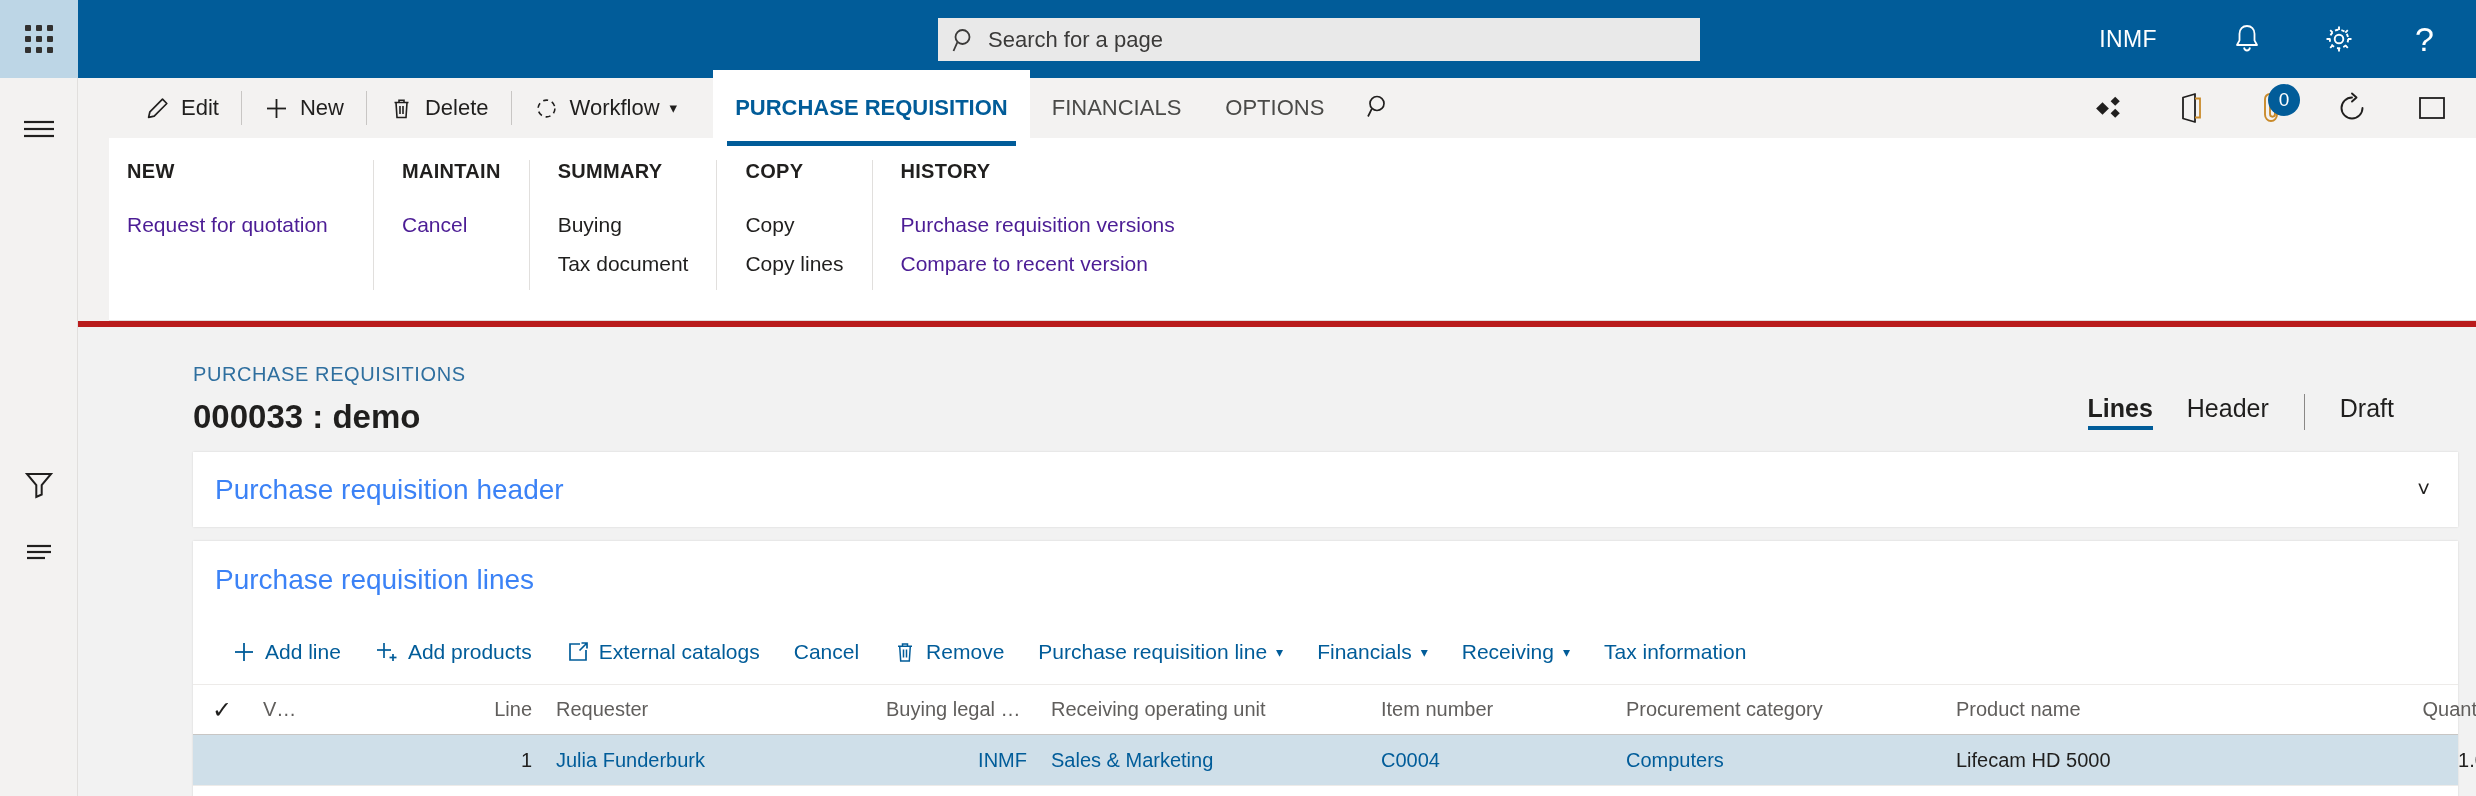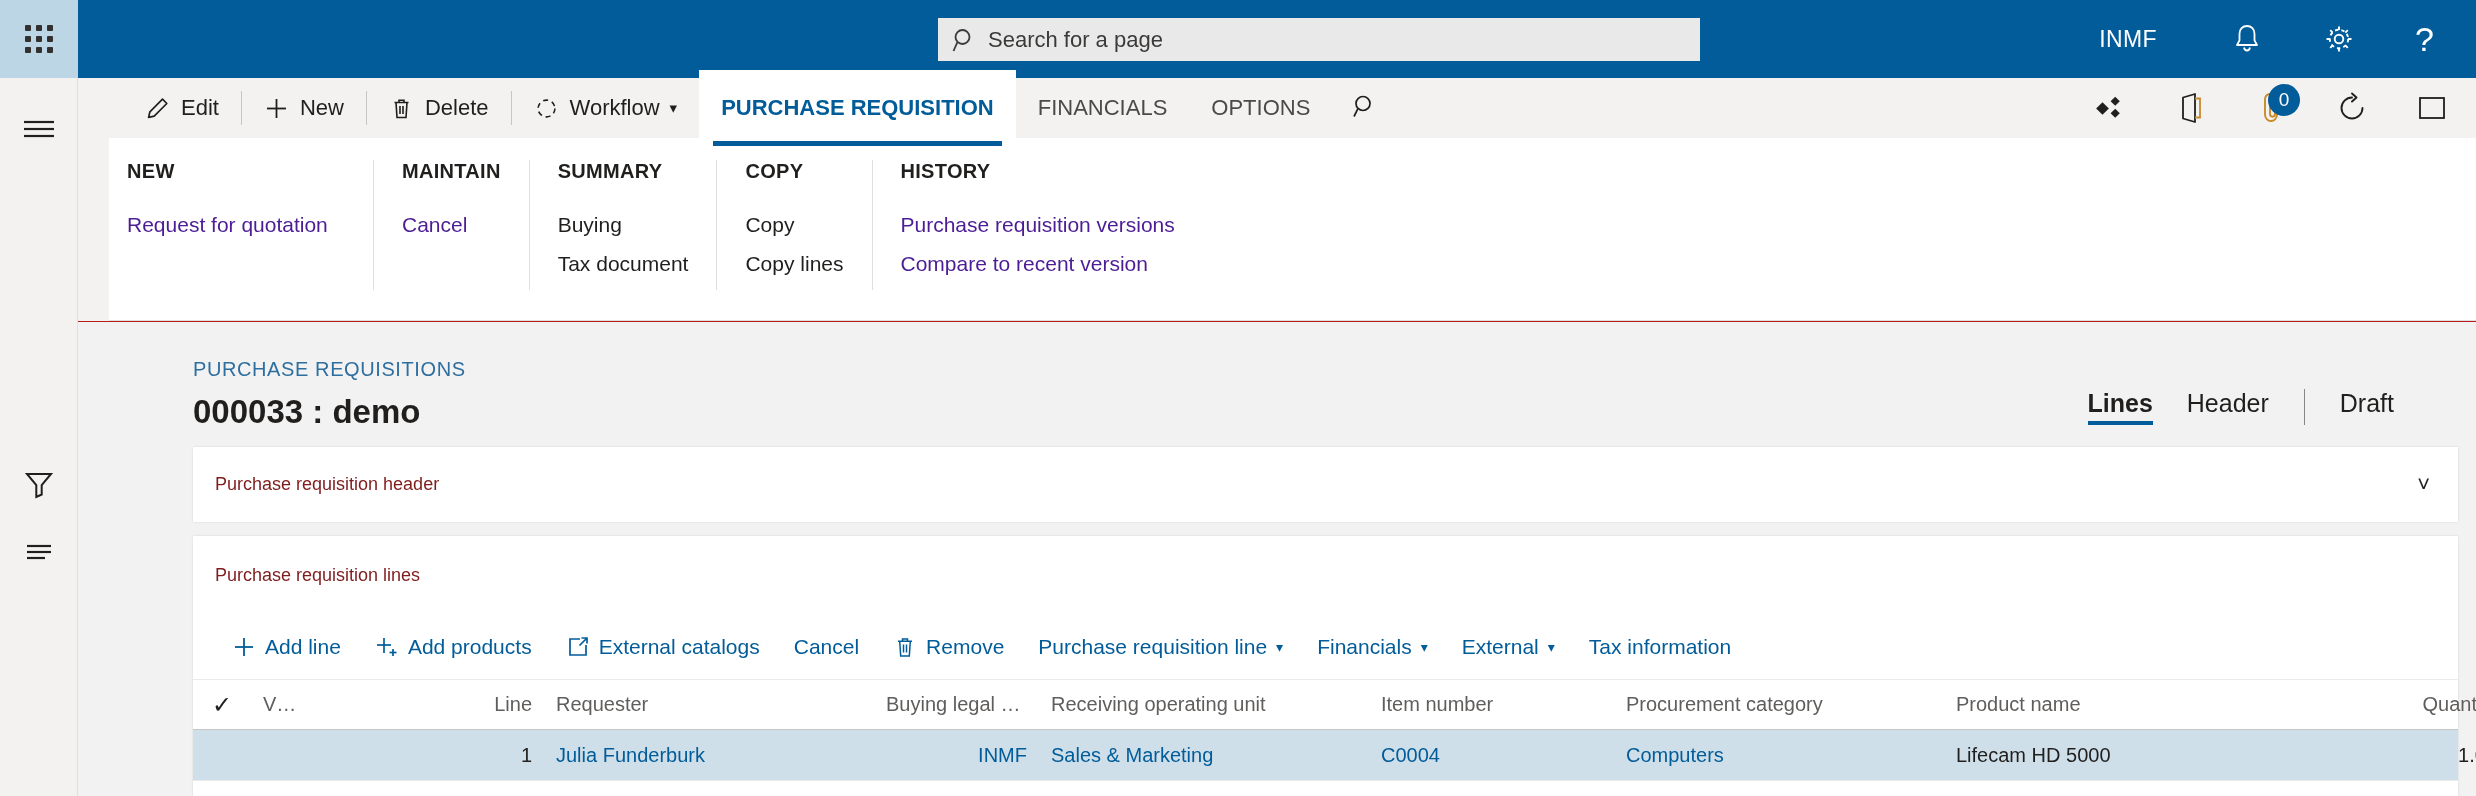--- a/index.html
+++ b/index.html
@@ -138,21 +138,21 @@
     flex: 1 1 auto;
     min-width: 0;
     display: flex;
     flex-direction: column;
     background: #f2f2f2;
   }
 
   
   .actionpane {
     background: #f3f2f1;
-    border-bottom: 1px solid #b91c1c;
+    border-bottom: 6px solid #b91c1c;
     flex: 0 0 auto;
     padding-left: 31px;
   }
   .apt-row {
     height: 60px;
     display: flex;
     align-items: center;
     padding-left: 18px;
     position: relative;
   }
@@ -178,21 +178,21 @@
     height: 34px;
     background: #c8c6c4;
     margin: 0 4px;
     flex: 0 0 1px;
   }
   .apt-caret { margin-left: 10px; font-size: 15px; color: #201f1e; }
 
   .tabs {
     display: flex;
     align-items: stretch;
-    margin-left: 4px;
+    margin-left: 18px;
     height: 76px;
     text-align: center;
   }
   .tab {
     display: flex;
     align-items: center;
     padding: 0 22px;
     font-size: 22px;
     color: #4a4a48;
     cursor: pointer;
@@ -348,22 +348,22 @@
     box-shadow: 0 0 2px rgba(0,0,0,.12);
   }
   .fasttab {
     height: 75px;
     display: flex;
     align-items: center;
     padding: 0 28px 0 22px;
     cursor: pointer;
   }
   .fasttab-title {
-    font-size: 18px;
-    color: #7f1d1d;
+    font-size: 28px;
+    color: #3b82f6;
     flex: 1 1 auto;
   }
   .chev {
     font-size: 22px;
     color: #201f1e;
     line-height: 1;
   }
 
   
   .lines-card { padding-bottom: 0; }
@@ -748,21 +748,21 @@
               <span>Purchase requisition line</span>
               <span class="lt-caret">▾</span>
             </div>
 
             <div class="lt-btn">
               <span>Financials</span>
               <span class="lt-caret">▾</span>
             </div>
 
             <div class="lt-btn">
-              <span>External</span>
+              <span>Receiving</span>
               <span class="lt-caret">▾</span>
             </div>
 
             <div class="lt-btn">
               <span>Tax information</span>
             </div>
           </div>
 
           <div class="grid">
 

